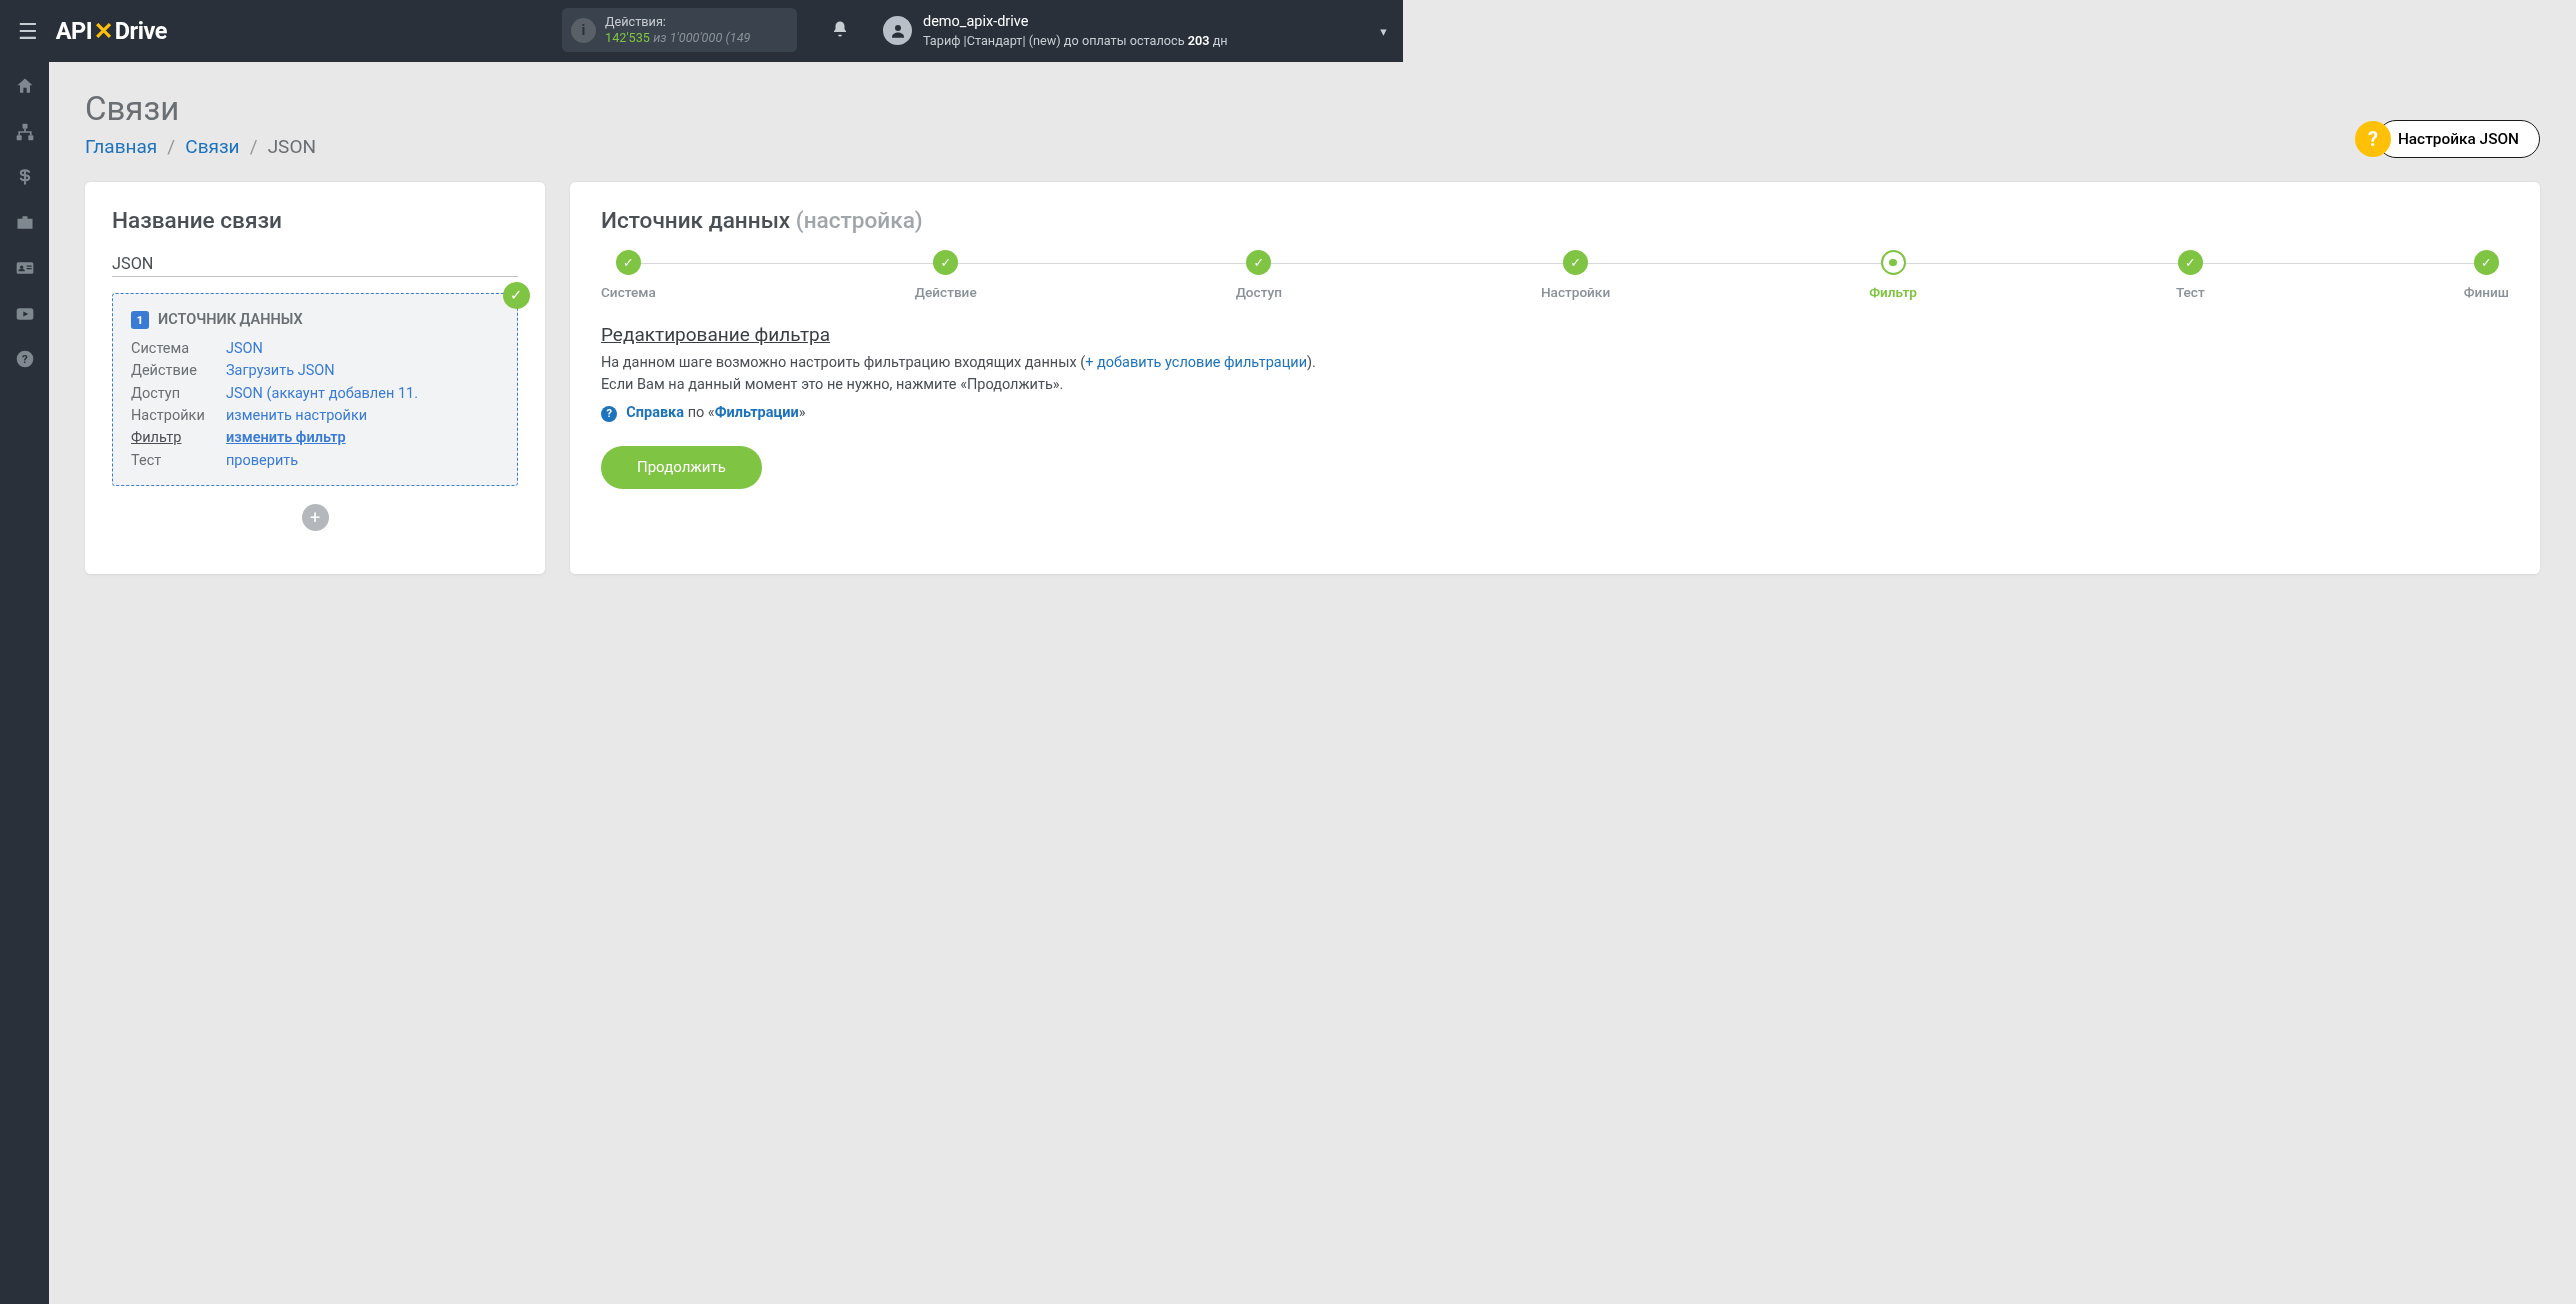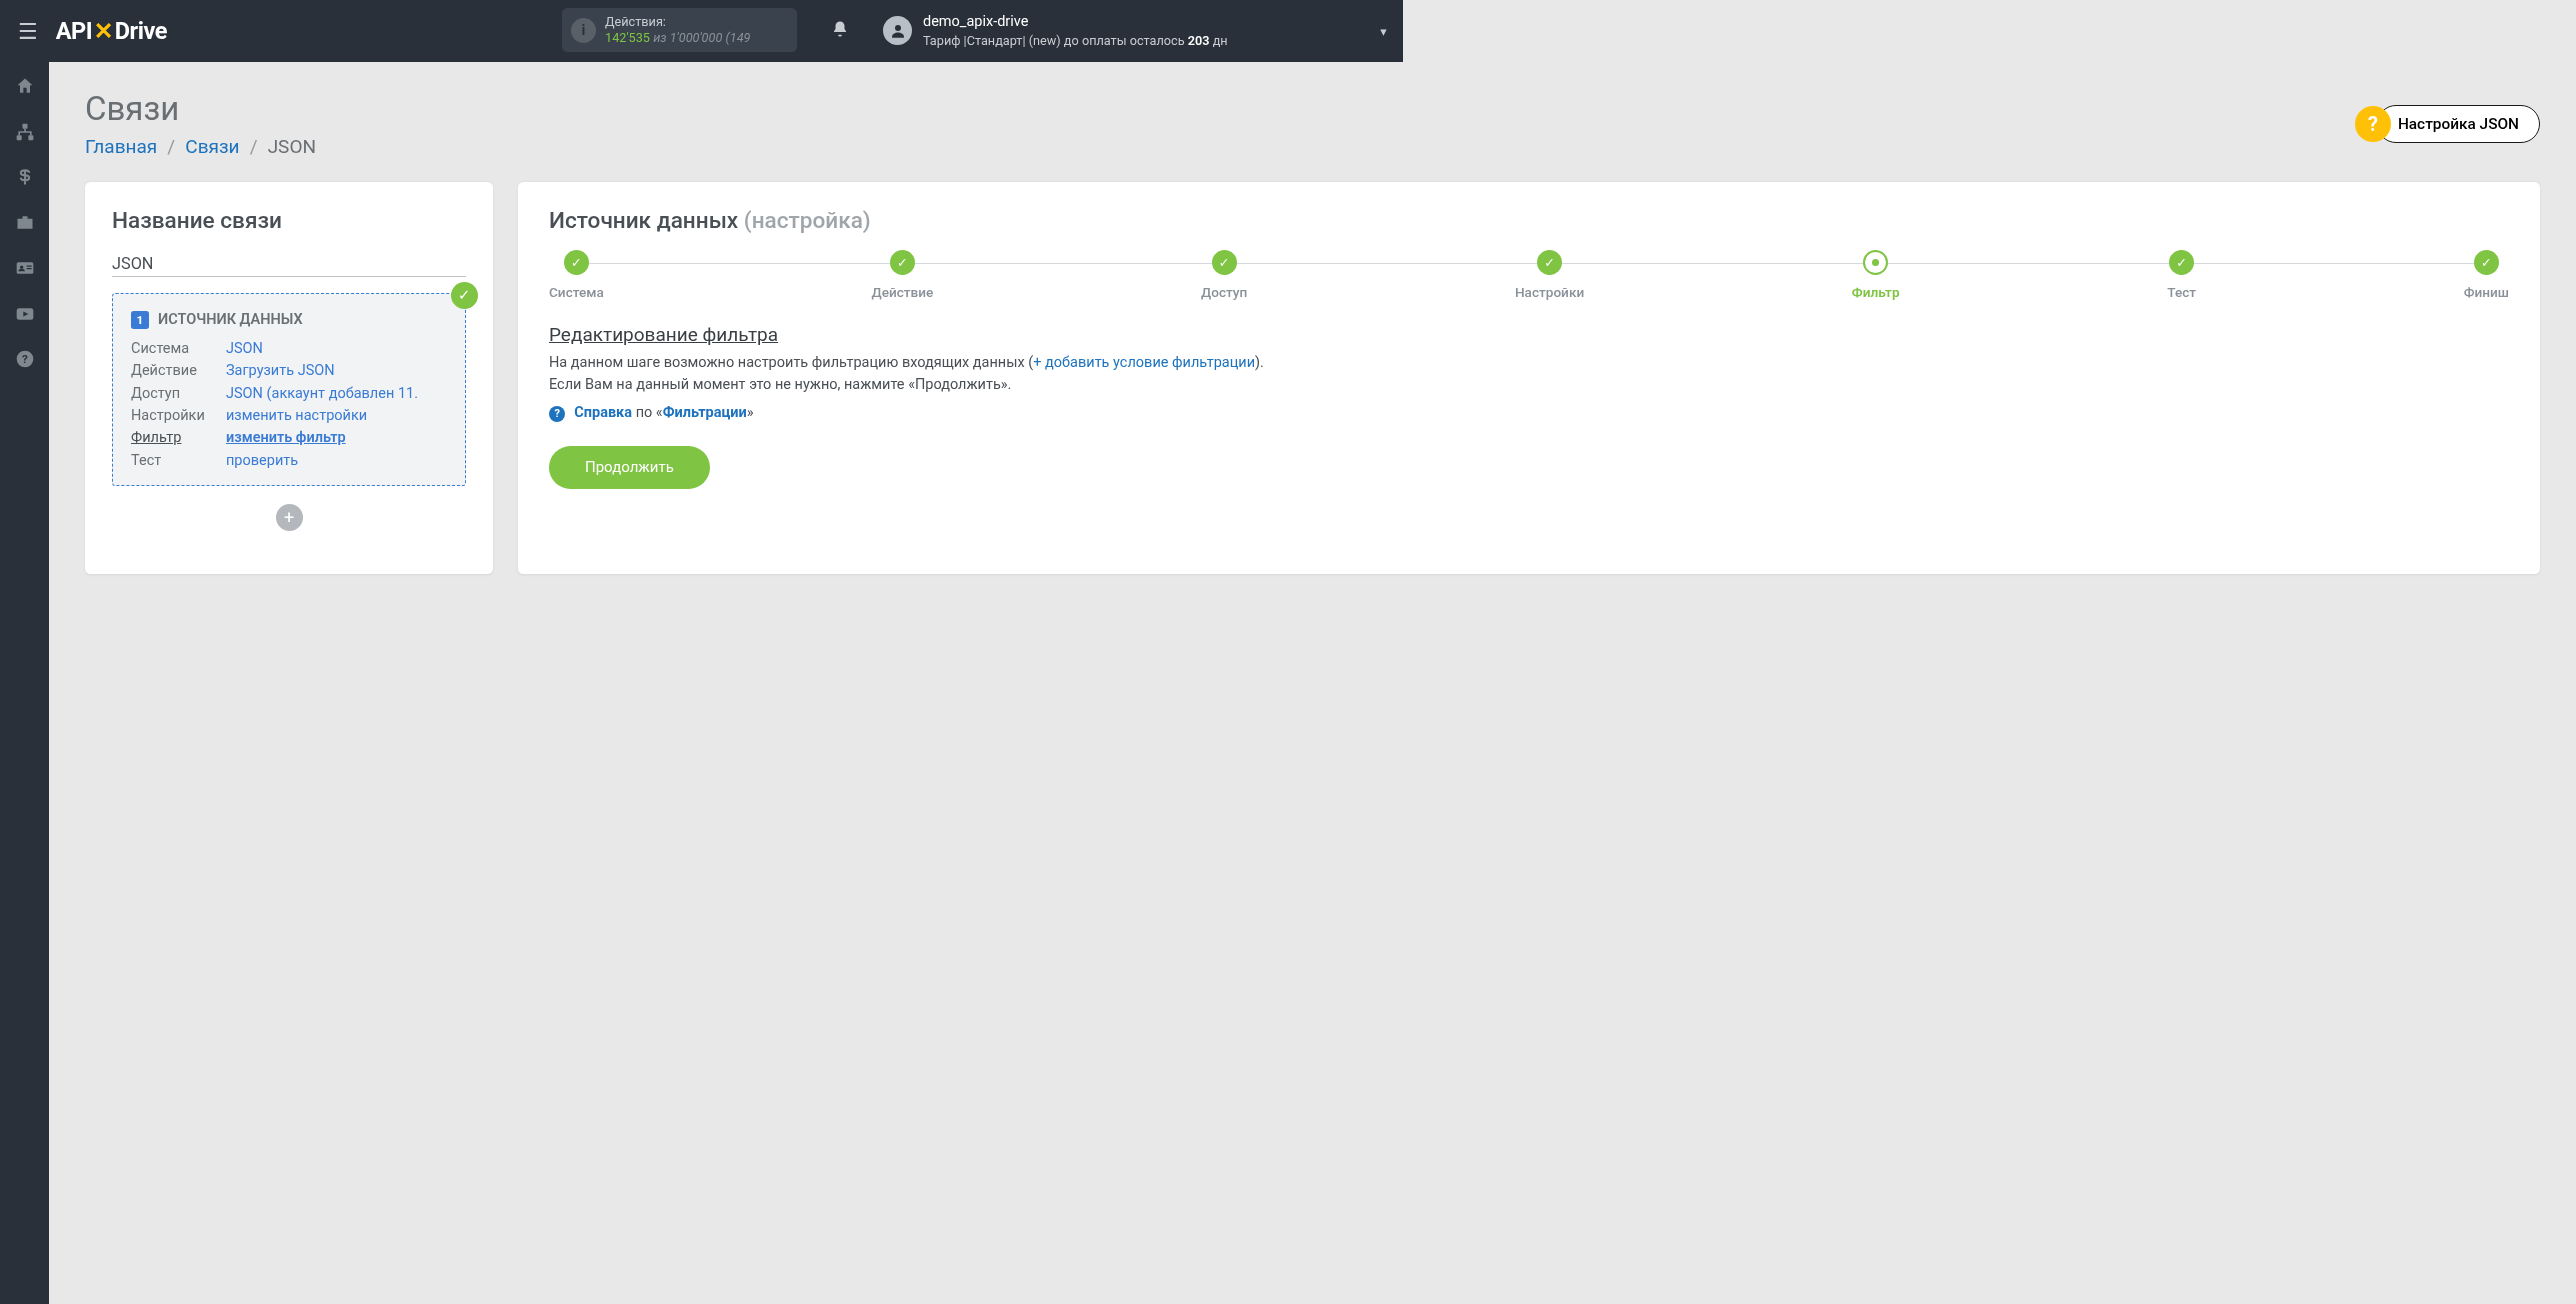--- a/index.html
+++ b/index.html
@@ -20,31 +20,31 @@
 .user-block{position:absolute;left:883px;display:flex;align-items:center;gap:11px;color:#fff}
 .avatar{width:29px;height:29px;border-radius:50%;background:#b8bfc6;display:flex;align-items:center;justify-content:center;color:#293039;font-size:16.3px}
 .user-text{font-size:12.7px;line-height:1.4}
 .user-name{color:#fff;font-size:14.5px}
 .user-tariff{color:#c8cdd2;font-size:12.7px}
 .user-tariff .days{color:#fff;font-weight:600}
 .chevron{position:absolute;right:16.3px;color:#c8cdd2;font-size:12.7px;cursor:pointer}
 .sidebar{position:absolute;left:0;top:62px;width:49px;height:calc(100% - 62px);background:#293039;display:flex;flex-direction:column;align-items:center;padding-top:12.7px;gap:22px}
 .sidebar-icon{color:#7f878f;font-size:18px;cursor:pointer;width:23.5px;height:23.5px;display:flex;align-items:center;justify-content:center}
 .main{position:absolute;left:49px;top:62px;right:0;bottom:0;background:#e8e8e8;padding:27px 36px}
-.page-header{display:flex;justify-content:space-between;align-items:center}
+.page-header{display:flex;justify-content:space-between;align-items:flex-end}
 .page-title{font-size:33px;color:#6a6f74;font-weight:400}
 .btn-json{background:#fff;border:1.8px solid #1a1a1a;border-radius:23.5px;padding:9px 20px;font-size:15.4px;font-weight:500;cursor:pointer;position:relative}
 .btn-help{position:absolute;left:-22px;top:50%;transform:translateY(-50%);width:36px;height:36px;border-radius:50%;background:#ffc107;color:#fff;display:flex;align-items:center;justify-content:center;font-size:20px;font-weight:bold}
 .breadcrumbs{margin-top:7.2px;font-size:19px;color:#1e73be}
 .breadcrumbs a{color:#1e73be;text-decoration:none;cursor:pointer}
 .breadcrumbs .sep{color:#999;margin:0 5.4px}
 .breadcrumbs .current{color:#6a6f74}
 .content{display:flex;gap:25px;margin-top:23.5px}
 .card{background:#fff;border-radius:5.4px;box-shadow:0 0.9px 2.7px rgba(0,0,0,0.08)}
-.card-left{width:408px;padding:25px 27px 43px}
+.card-left{width:460px;padding:25px 27px 43px}
 .card-right{flex:1;padding:25px 31px 36px}
 .card-title{font-size:22.6px;color:#4a4f55;font-weight:500;margin-bottom:16.3px}
 .card-title-sub{color:#a0a5aa}
 .input-line{border:none;border-bottom:0.9px solid #c0c4c8;font-size:16.3px;color:#4a4f55;width:100%;padding:3.6px 0;outline:none}
 .source-box{position:relative;border:1.8px dashed #3a7bd5;background:#f2f3f4;border-radius:3.6px;margin-top:16.3px;padding:16.3px 18px}
 .check-badge{position:absolute;right:-12.7px;top:-12.7px;width:27px;height:27px;border-radius:50%;background:#7fc442;color:#fff;display:flex;align-items:center;justify-content:center;font-size:14.5px}
 .source-head{display:flex;align-items:center;gap:9px;font-size:14.5px;color:#6a6f74;font-weight:600;margin-bottom:11px}
 .num-badge{width:18px;height:18px;background:#3a7bd5;color:#fff;border-radius:2.7px;display:flex;align-items:center;justify-content:center;font-size:11.8px;font-weight:bold}
 .src-grid{display:grid;grid-template-columns:86px 1fr;gap:5.4px 9px;font-size:14.5px}
 .src-label{color:#6a6f74}

